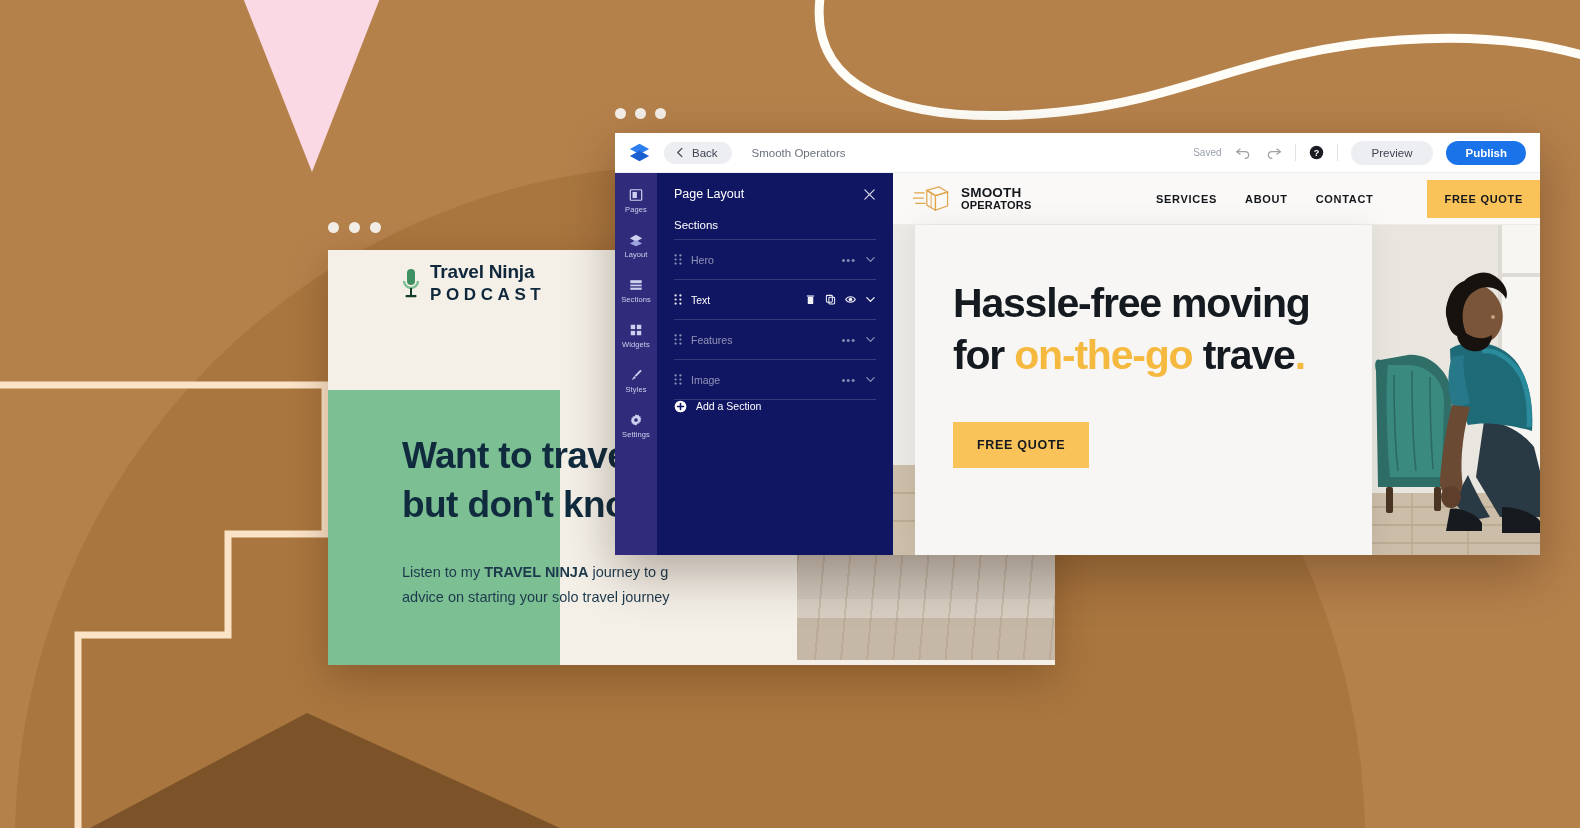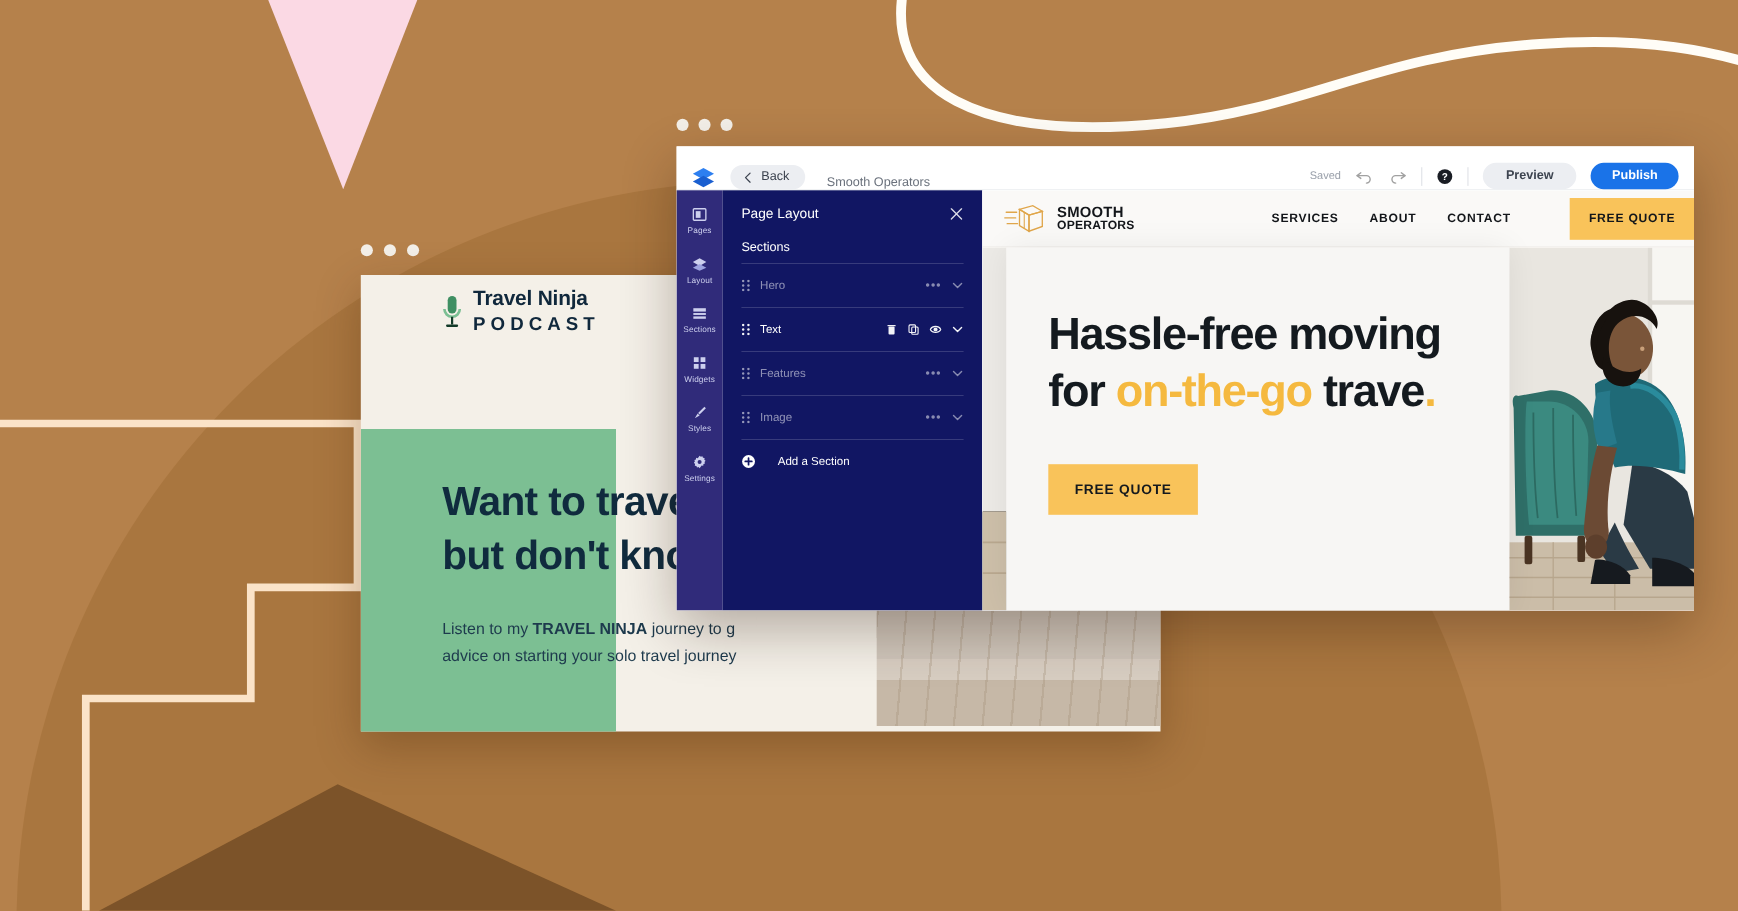--- a/index.html
+++ b/index.html
@@ -79,40 +79,40 @@
   
   .ed-dots { position: absolute; left: 615px; top: 108px; display: flex; gap: 9px; }
   .ed-window {
     position: absolute; left: 615px; top: 133px;
     width: 925px; height: 422px;
     background: #fff; overflow: hidden;
     box-shadow: 0 18px 48px rgba(40,20,5,.32);
   }
   
   .ed-topbar {
-    height: 40px; background: #fff; display: flex; align-items: flex-end;
+    height: 40px; background: #fff; display: flex; align-items: center;
     padding: 0 14px; border-bottom: 1px solid #eceef1;
   }
   .ed-logo { width: 21px; height: 21px; margin-right: 14px; }
   .ed-back {
     display: flex; align-items: center; gap: 6px;
     background: #eceef2; border: none; border-radius: 13px;
     padding: 5px 14px 5px 11px; cursor: pointer;
     font-size: 11.5px; color: #3d4450; font-family: inherit;
   }
   .ed-title { margin-left: 20px; font-size: 11.5px; color: #6a717c; }
   .ed-right { margin-left: auto; display: flex; align-items: center; gap: 13px; }
   .ed-saved { font-size: 10px; color: #9aa0aa; }
   .ed-icobtn { width: 17px; height: 17px; cursor: pointer; opacity: .55; }
   .ed-sep { width: 1px; height: 17px; background: #dfe2e7; }
   .ed-help { width: 15px; height: 15px; cursor: pointer; }
   .ed-preview {
     background: #eceef2; border: none; border-radius: 13px;
     padding: 6px 21px; font-size: 11.5px; color: #3d4450;
-    cursor: pointer; font-family: inherit; font-weight: bold;
+    cursor: pointer; font-family: inherit;
   }
   .ed-publish {
     background: #1a73e8; border: none; border-radius: 13px;
     padding: 6px 19px; font-size: 11.5px; color: #fff; font-weight: 600;
     cursor: pointer; font-family: inherit;
   }
 
   .ed-body { display: flex; height: 382px; }
 
   
@@ -147,21 +147,21 @@
   .sec-row:first-child { border-top: 1px solid rgba(255,255,255,.16); }
   .sec-grip { width: 8px; height: 11px; margin-right: 9px; opacity: .55; }
   .sec-name { font-size: 10.5px; color: rgba(255,255,255,.52); }
   .sec-row.active .sec-name { color: #fff; }
   .sec-row.active .sec-grip { opacity: .95; }
   .sec-tools { margin-left: auto; display: flex; align-items: center; gap: 9px; }
   .sec-tools .ti { width: 11px; height: 11px; opacity: .5; cursor: pointer; }
   .sec-row.active .sec-tools .ti { opacity: .95; }
   .dots3 { font-size: 11px; letter-spacing: 1px; color: rgba(255,255,255,.5); cursor: pointer; }
   .add-sec {
-    display: flex; align-items: center; gap: 20px;
+    display: flex; gap: 9px;
     border-top: 1px solid rgba(255,255,255,.16);
     height: 40px; cursor: pointer; font-size: 10.5px; color: #fff;
   }
 
   
   .ed-canvas { flex: 1; background: #fff; position: relative; overflow: hidden; }
   .so-nav {
     height: 52px; background: #faf9f7; display: flex; align-items: center;
     padding: 0 0 0 20px; border-bottom: 1px solid #efece8;
   }

